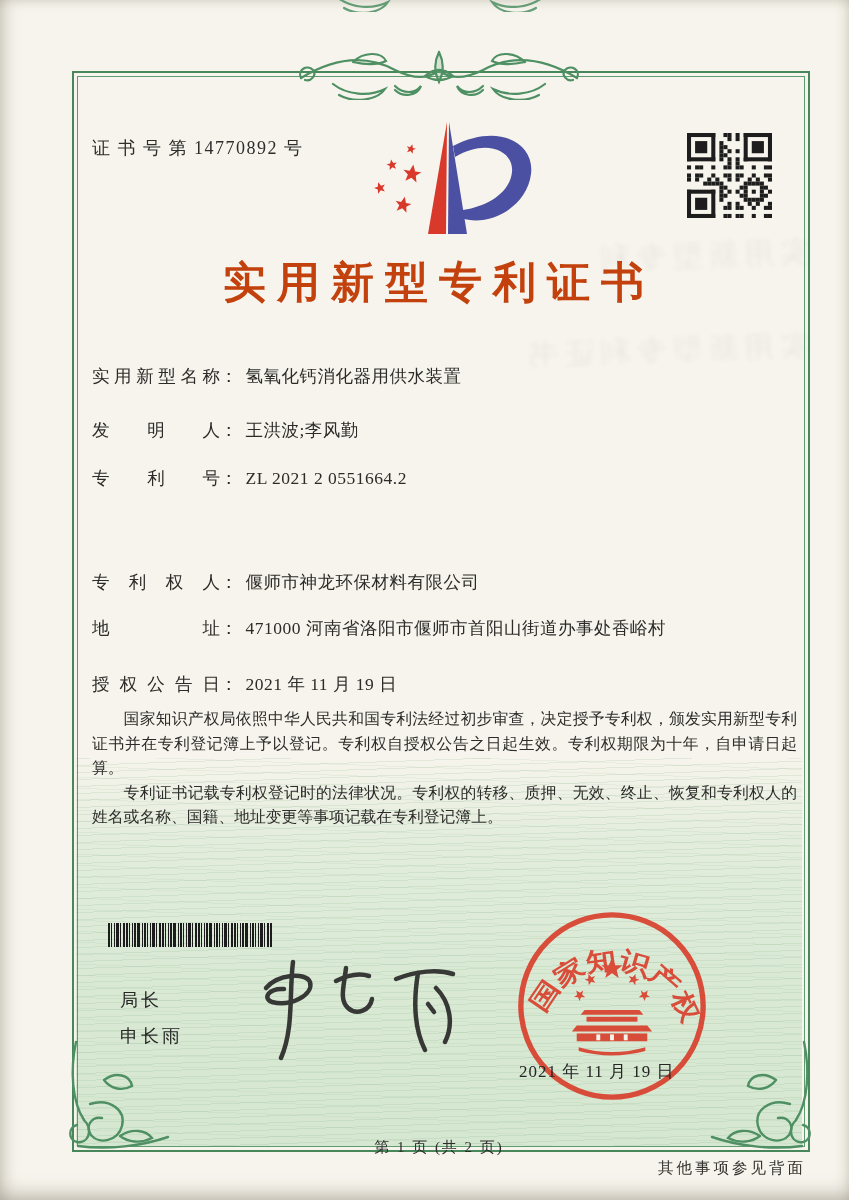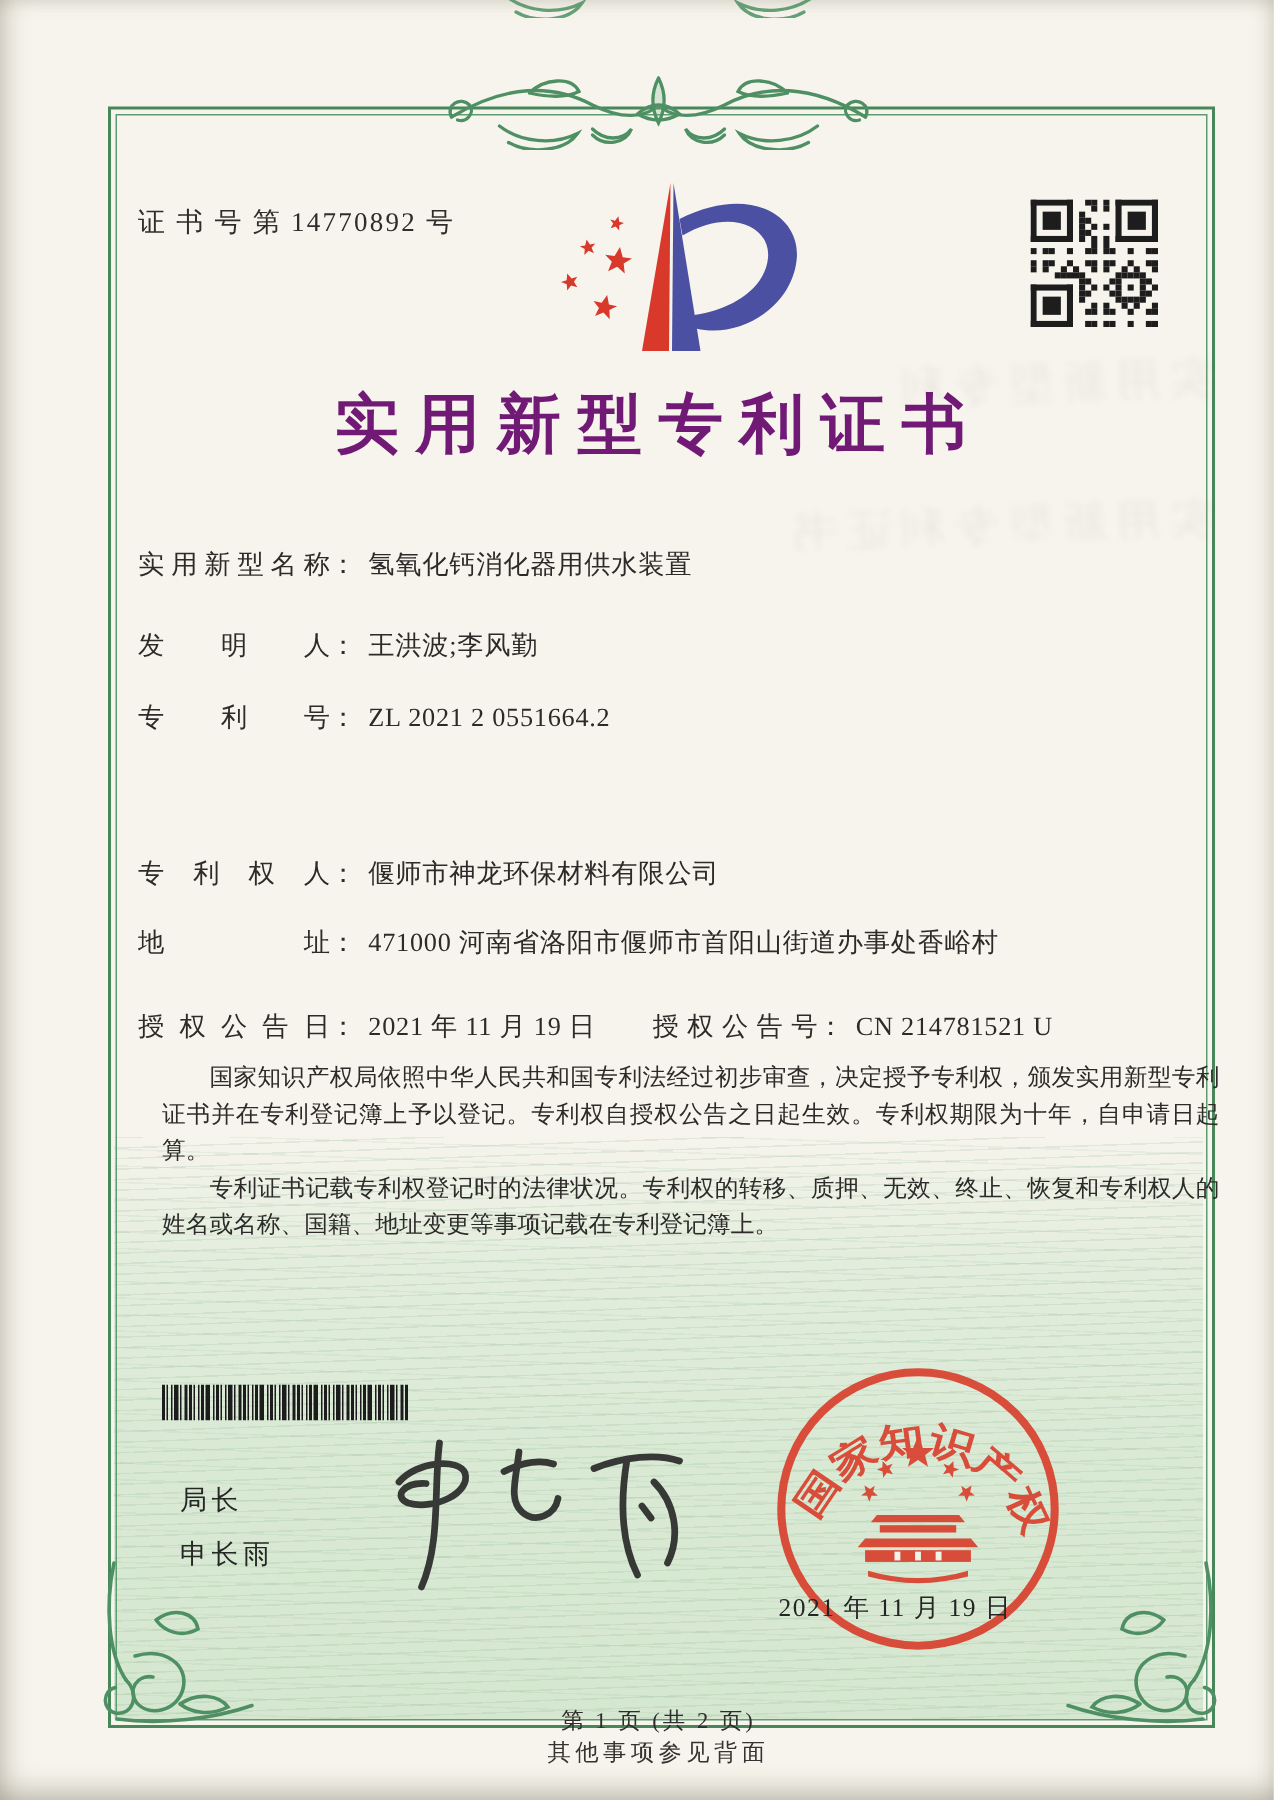--- a/index.html
+++ b/index.html
@@ -15,34 +15,34 @@
   .frame-inner{position:absolute;inset:3px;border:1.2px solid #5d9b70;}
   
   .green-zone{position:absolute;left:76px;top:758px;width:726px;height:388px;z-index:0;
       background:
         repeating-linear-gradient(178deg, rgba(120,170,125,.16) 0 1px, rgba(120,170,125,0) 1px 7px),
         repeating-linear-gradient(182deg, rgba(120,170,125,.10) 0 1px, rgba(120,170,125,0) 1px 11px),
         linear-gradient(180deg, rgba(216,233,212,0) 0%, rgba(216,233,212,.65) 22%, #d9e9d4 55%, #d6e7d1 100%);}
   .content{position:absolute;inset:0;z-index:2;}
   .cert-no{left:92px;top:136px;font-size:18px;letter-spacing:1.5px;color:#2e2d2b;}
   .title{left:72px;top:254px;width:734px;text-align:center;font-size:43px;font-weight:600;
-         letter-spacing:11px;color:#701a75;}
+         letter-spacing:11px;color:#c2410c;}
   .ghost{color:#555;opacity:.07;filter:blur(2px);transform:scaleX(-1) rotate(2deg);font-size:30px;letter-spacing:6px;pointer-events:none;}
   .field{left:92px;font-size:17.5px;color:#2c2b29;white-space:nowrap;}
   .flabel{display:inline-block;width:128px;text-align:justify;text-align-last:justify;vertical-align:bottom;}
   .colon{margin-right:8px;}
   .fval{letter-spacing:.5px;}
   .field2{left:435px;}
   .field2 .flabel{width:110px;}
-  .body-text{left:108px;top:707px;width:705px;font-size:15.8px;line-height:24.6px;
+  .body-text{left:92px;top:707px;width:705px;font-size:15.8px;line-height:24.6px;
              color:#2c2b29;text-align:justify;}
   .body-text p{margin:0;text-indent:2em;}
   .signer{left:120px;font-size:18px;color:#262626;letter-spacing:3px;text-align:center;}
   .pagenum{left:72px;top:1106px;width:734px;text-align:center;font-size:15px;color:#2e2d2b;letter-spacing:2px;margin-top:32px;}
-  .footer-note{left:72px;top:1158px;width:734px;text-align:center;font-size:15.5px;color:#343330;letter-spacing:3px;}
+  .footer-note{left:72px;top:1158px;width:734px;text-align:right;font-size:15.5px;color:#343330;letter-spacing:3px;}
   .seal-date{left:519px;top:1060px;font-size:17px;color:#252525;letter-spacing:1px;}
   svg{display:block;}
 </style>
 </head>
 <body>
 
 <div class="page">
 
   <svg class="abs" style="left:298px;top:-46px;opacity:.85" width="284" height="58" viewBox="0 0 284 58">
     <g stroke="#4e9063" fill="none" stroke-width="2.2" stroke-linecap="round">
@@ -263,23 +263,20 @@
     </div>
     <div class="abs field" style="top:570px">
       <span class="flabel">专利权人</span><span class="colon">：</span><span class="fval">偃师市神龙环保材料有限公司</span>
     </div>
     <div class="abs field" style="top:616px">
       <span class="flabel">地址</span><span class="colon">：</span><span class="fval">471000 河南省洛阳市偃师市首阳山街道办事处香峪村</span>
     </div>
     <div class="abs field" style="top:672px">
       <span class="flabel">授权公告日</span><span class="colon">：</span><span class="fval">2021 年 11 月 19 日</span>
     </div>
-    <div class="abs field field2" style="top:672px">
-      <span class="flabel">授权公告号</span><span class="colon">：</span><span class="fval">CN 214781521 U</span>
-    </div>
 
     <div class="abs body-text">
       <p>国家知识产权局依照中华人民共和国专利法经过初步审查，决定授予专利权，颁发实用新型专利证书并在专利登记簿上予以登记。专利权自授权公告之日起生效。专利权期限为十年，自申请日起算。</p>
       <p>专利证书记载专利权登记时的法律状况。专利权的转移、质押、无效、终止、恢复和专利权人的姓名或名称、国籍、地址变更等事项记载在专利登记簿上。</p>
     </div>
 
     <svg class="abs" id="barcode" style="left:108px;top:923px" width="166" height="24" viewBox="0 0 166 24">
         <rect x="0" y="0" width="2" height="24" fill="#1c1c1c"></rect>
         <rect x="3" y="0" width="1" height="24" fill="#1c1c1c"></rect>
         <rect x="6" y="0" width="1" height="24" fill="#1c1c1c"></rect>

